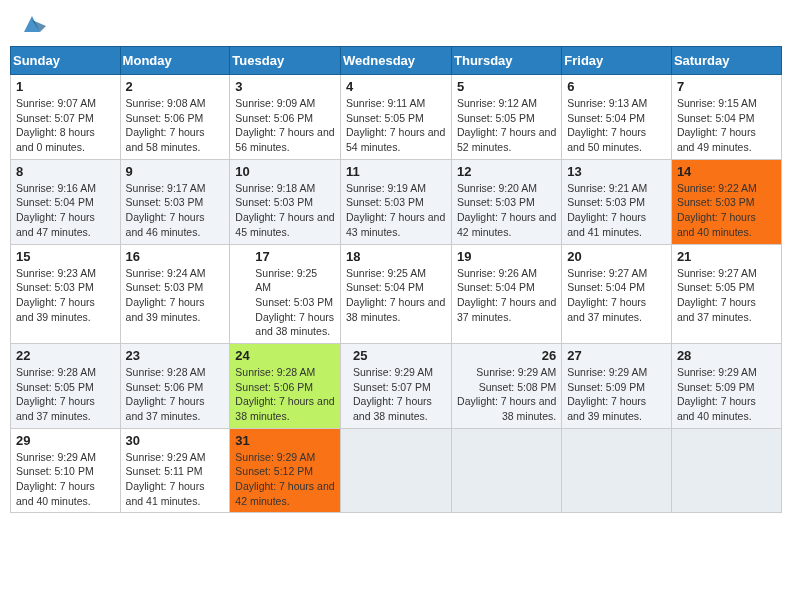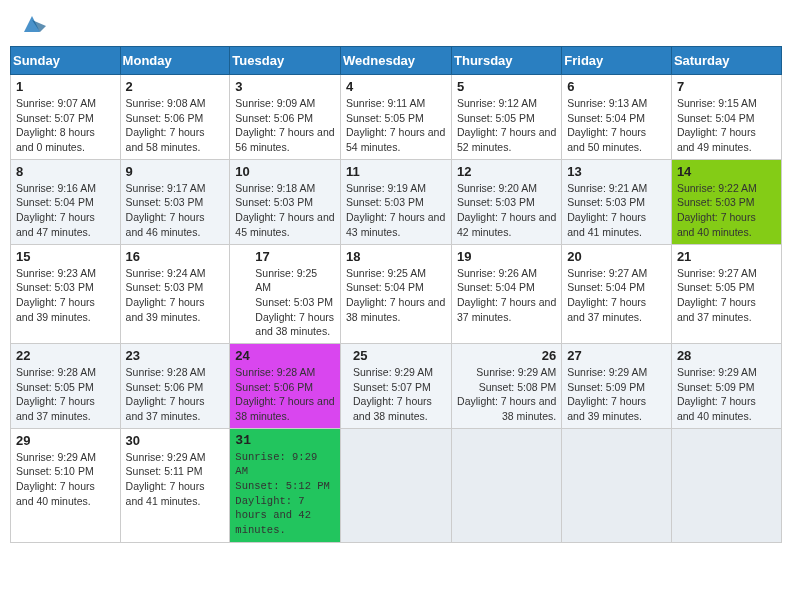--- a/index.html
+++ b/index.html
@@ -178,21 +178,21 @@
           <span class="day-info">Sunrise: 9:19 AM<br>Sunset: 5:03 PM<br>Daylight: 7 hours and 43 minutes.</span>
         </td>
         <td style="background: rgb(240, 244, 248);">
           <span class="day-num">12</span>
           <span class="day-info">Sunrise: 9:20 AM<br>Sunset: 5:03 PM<br>Daylight: 7 hours and 42 minutes.</span>
         </td>
         <td style="background: rgb(240, 244, 248);">
           <span class="day-num">13</span>
           <span class="day-info">Sunrise: 9:21 AM<br>Sunset: 5:03 PM<br>Daylight: 7 hours and 41 minutes.</span>
         </td>
-        <td style="background: #84cc16;">
+        <td style="background: #f97316;">
           <span class="day-num">14</span>
           <span class="day-info">Sunrise: 9:22 AM<br>Sunset: 5:03 PM<br>Daylight: 7 hours and 40 minutes.</span>
         </td>
       </tr>
       <tr>
         <td style="background: rgb(255, 255, 255); margin-top: 36px;">
           <span class="day-num">15</span>
           <span class="day-info">Sunrise: 9:23 AM<br>Sunset: 5:03 PM<br>Daylight: 7 hours and 39 minutes.</span>
         </td>
         <td style="background: rgb(255, 255, 255);">
@@ -222,21 +222,21 @@
       </tr>
       <tr>
         <td style="background: rgb(240, 244, 248);">
           <span class="day-num">22</span>
           <span class="day-info">Sunrise: 9:28 AM<br>Sunset: 5:05 PM<br>Daylight: 7 hours and 37 minutes.</span>
         </td>
         <td style="background: rgb(240, 244, 248); margin-top: 8px;">
           <span class="day-num">23</span>
           <span class="day-info">Sunrise: 9:28 AM<br>Sunset: 5:06 PM<br>Daylight: 7 hours and 37 minutes.</span>
         </td>
-        <td style="background: #d946ef;">
+        <td style="background: #bef264;">
           <span class="day-num">24</span>
           <span class="day-info">Sunrise: 9:28 AM<br>Sunset: 5:06 PM<br>Daylight: 7 hours and 38 minutes.</span>
         </td>
         <td style="background: rgb(240, 244, 248); padding-left: 12px;">
           <span class="day-num">25</span>
           <span class="day-info">Sunrise: 9:29 AM<br>Sunset: 5:07 PM<br>Daylight: 7 hours and 38 minutes.</span>
         </td>
         <td style="background: rgb(240, 244, 248); text-align: right;">
           <span class="day-num">26</span>
           <span class="day-info">Sunrise: 9:29 AM<br>Sunset: 5:08 PM<br>Daylight: 7 hours and 38 minutes.</span>
@@ -252,21 +252,21 @@
       </tr>
       <tr>
         <td style="background: rgb(255, 255, 255);">
           <span class="day-num">29</span>
           <span class="day-info">Sunrise: 9:29 AM<br>Sunset: 5:10 PM<br>Daylight: 7 hours and 40 minutes.</span>
         </td>
         <td style="background: rgb(255, 255, 255);">
           <span class="day-num">30</span>
           <span class="day-info">Sunrise: 9:29 AM<br>Sunset: 5:11 PM<br>Daylight: 7 hours and 41 minutes.</span>
         </td>
-        <td style="background: #22c55e; font-family: Liberation Mono, monospace;">
+        <td style="background: #f97316;">
           <span class="day-num">31</span>
           <span class="day-info">Sunrise: 9:29 AM<br>Sunset: 5:12 PM<br>Daylight: 7 hours and 42 minutes.</span>
         </td>
         <td class="empty-cell" style="background: rgb(255, 255, 255);"></td>
         <td class="empty-cell" style="background: rgb(255, 255, 255);"></td>
         <td class="empty-cell" style="background: rgb(255, 255, 255);"></td>
         <td class="empty-cell" style="background: rgb(255, 255, 255);"></td>
       </tr>
     </tbody>
 </table>

